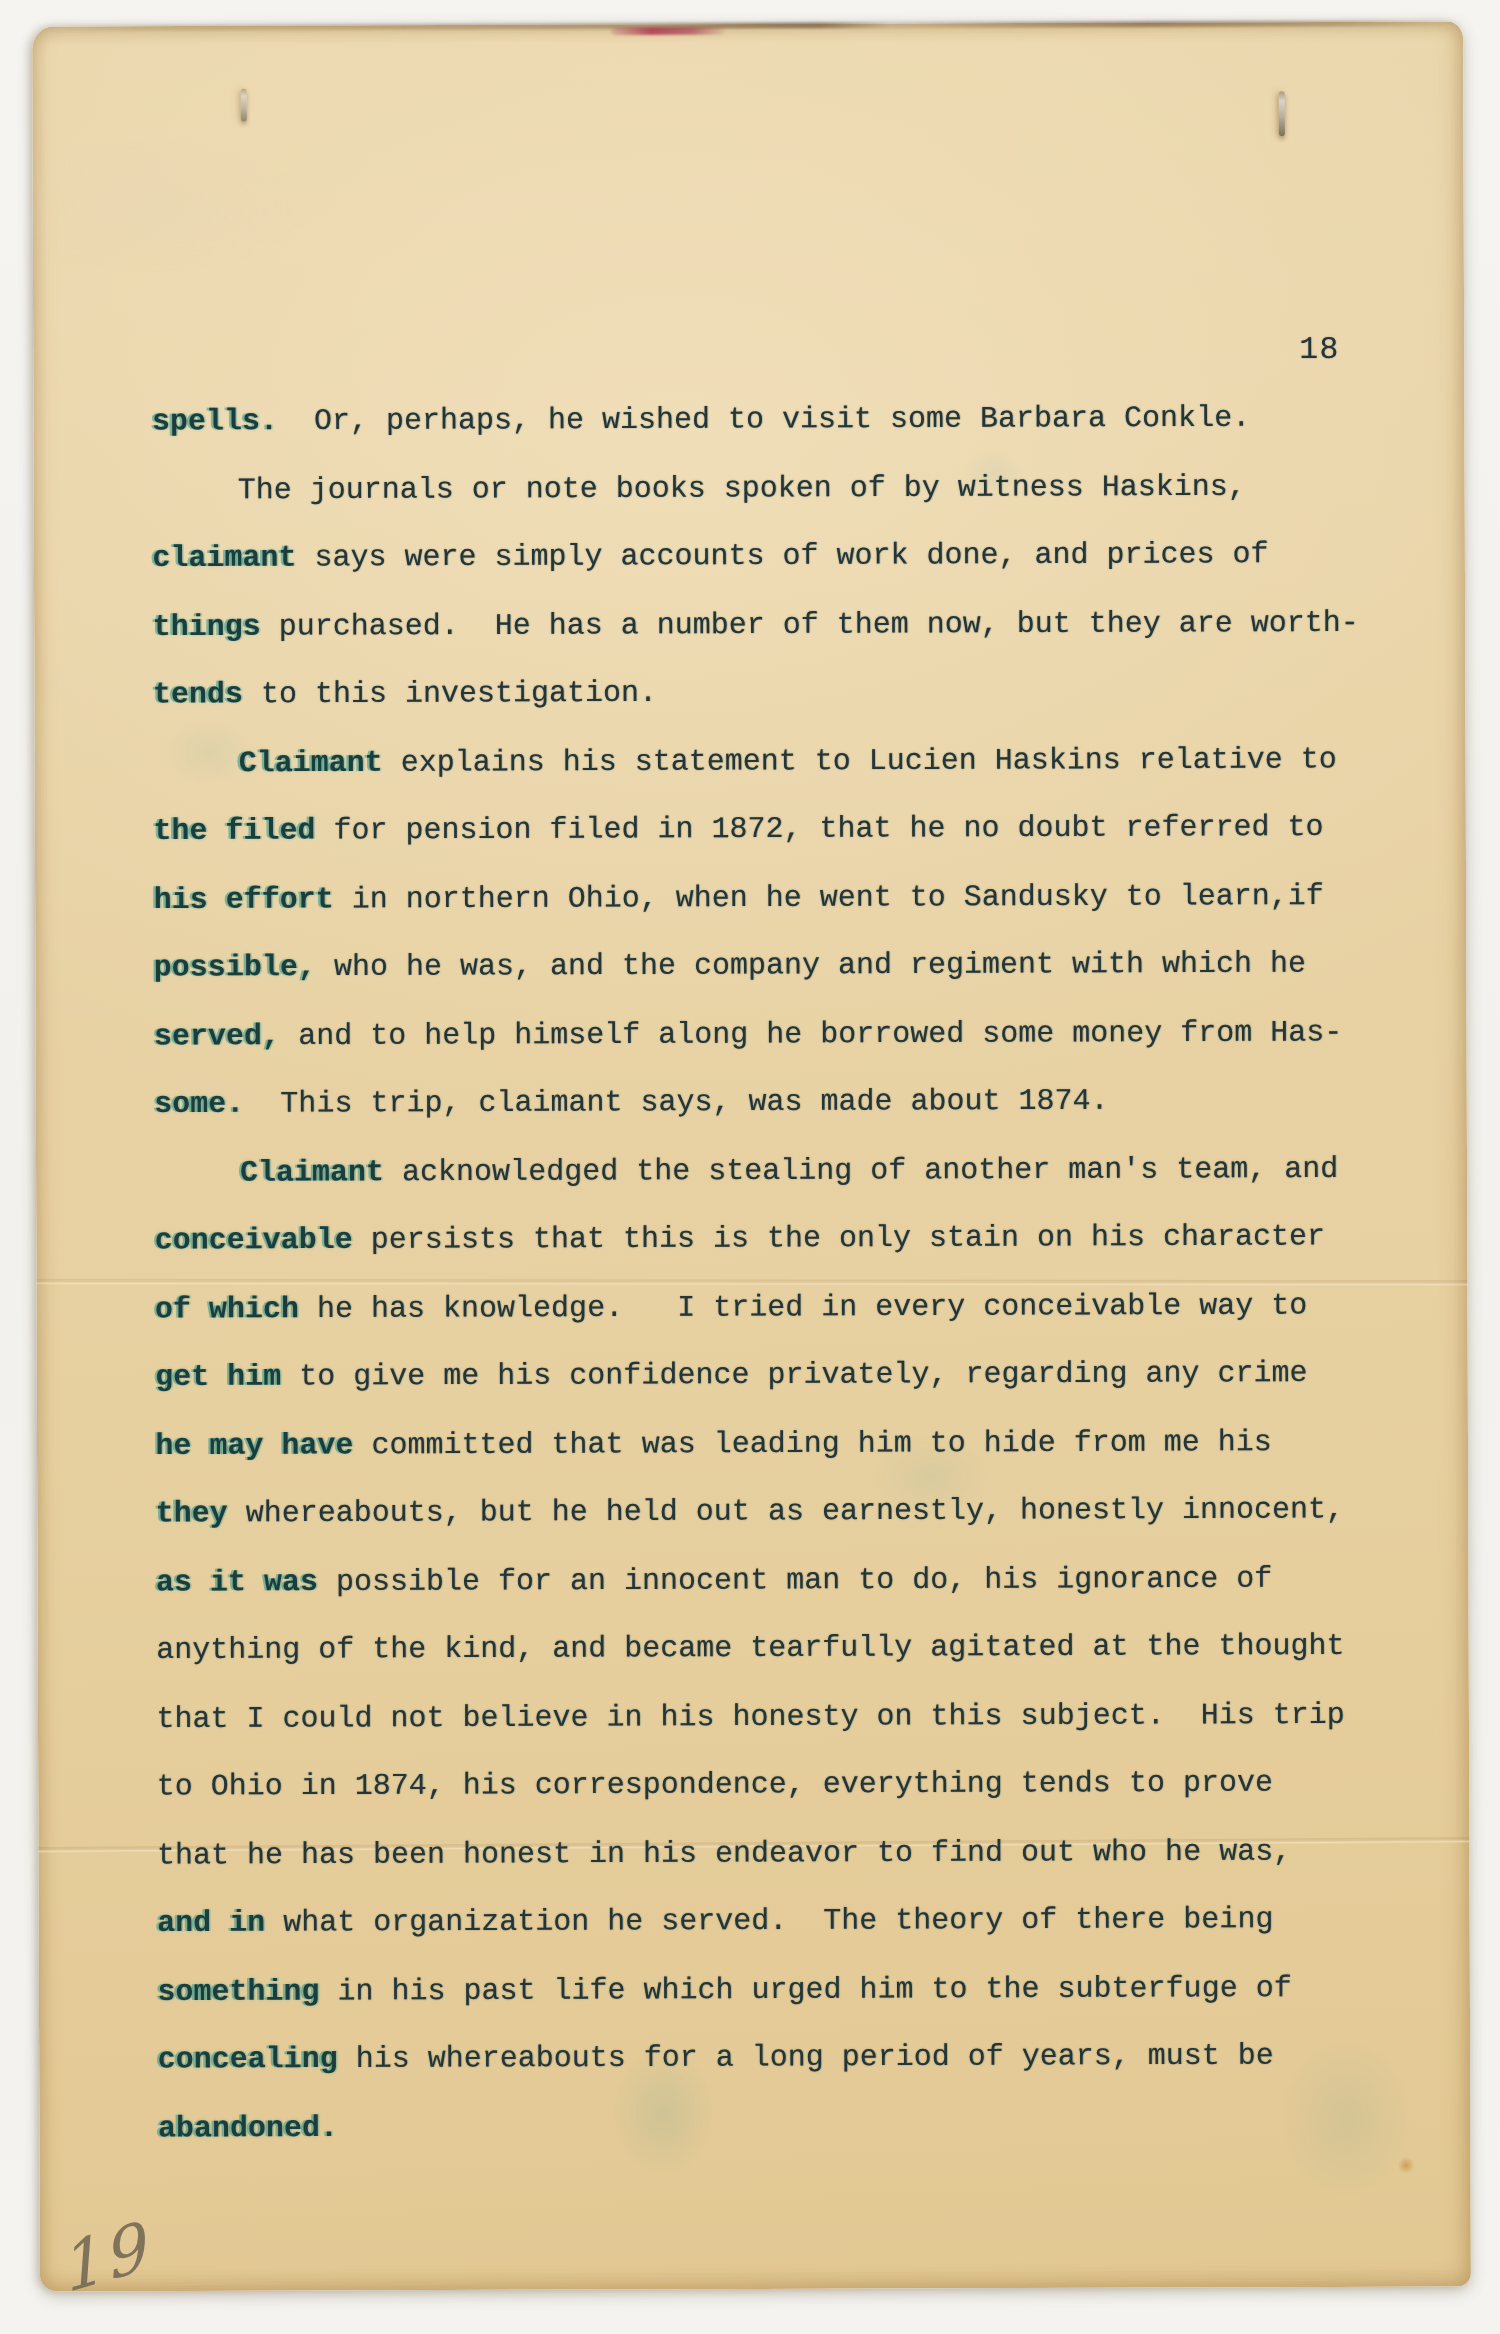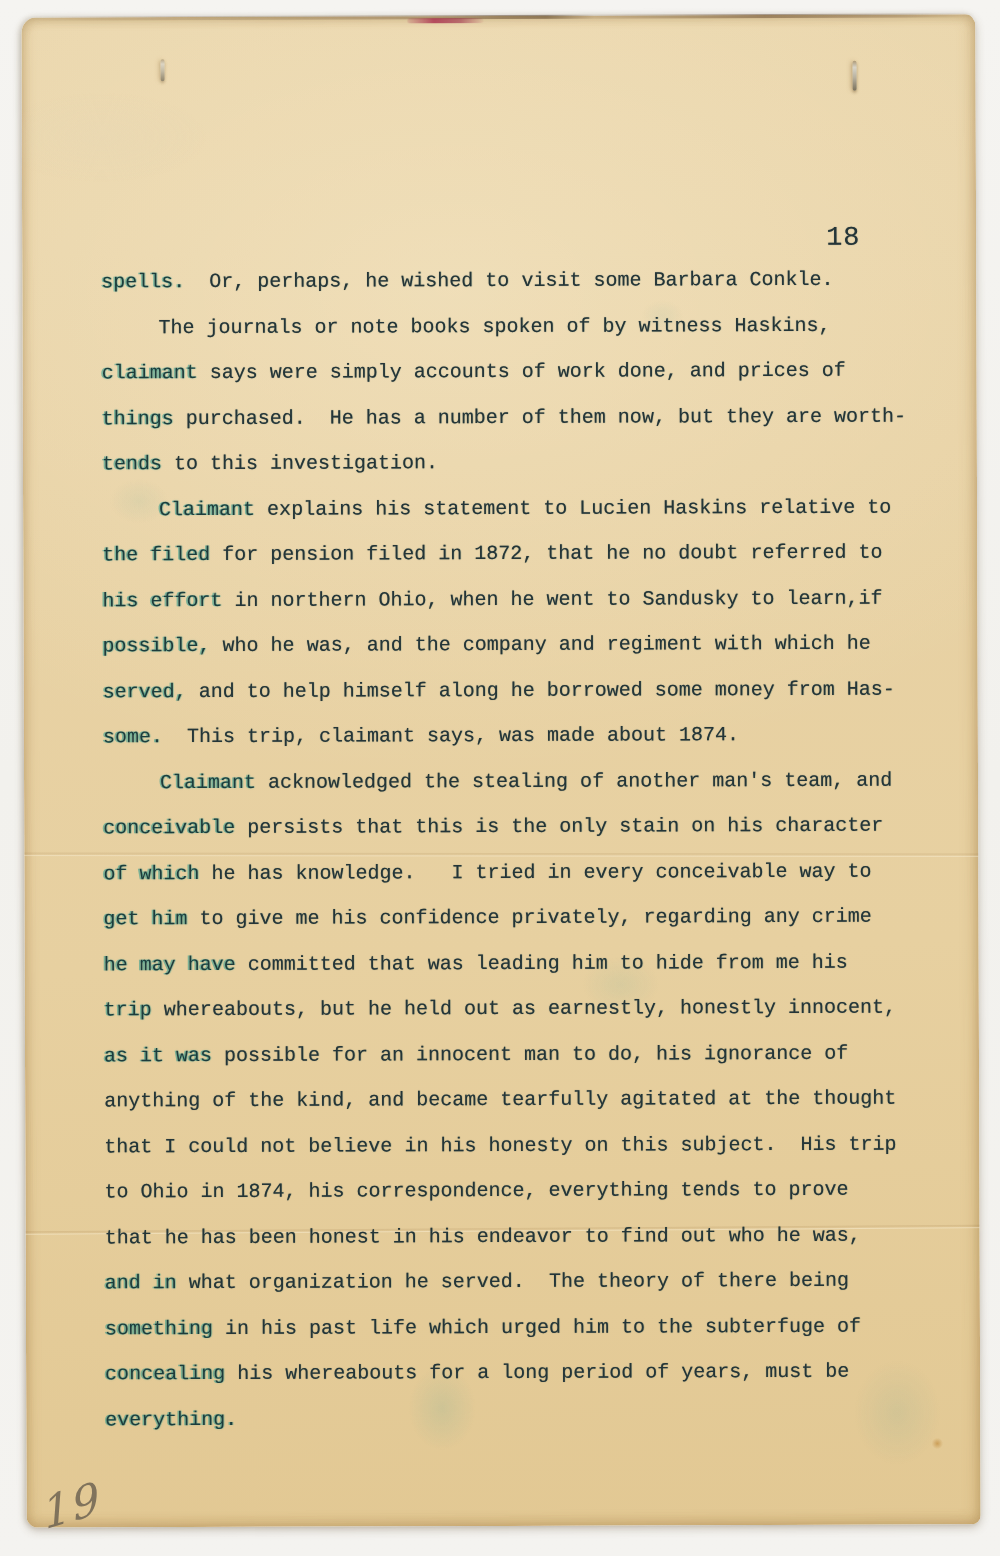--- a/index.html
+++ b/index.html
@@ -75,22 +75,22 @@
   .crease {
     position: absolute;
     left: 0; width: 100%; height: 4px;
     pointer-events: none;
     background: linear-gradient(180deg, rgba(140,100,50,0.16) 0%, rgba(140,100,50,0.08) 45%, rgba(255,248,228,0.40) 75%, rgba(255,248,228,0) 100%);
   }
   .crease.c1 { top: 837px; transform: rotate(0.25deg); opacity: 0.9; }
   .crease.c2 { top: 1212px; transform: rotate(-0.2deg); }
   .page-number {
     position: absolute;
-    left: 804px; top: 208px;
-    font-size: 27px;
+    left: 844px; top: 208px;
+    font-size: 21px;
     color: #243538;
     text-shadow: 0 0 1px rgba(35,55,58,0.55);
     letter-spacing: 1px;
   }
   .typed-text {
     position: absolute;
     left: 79px; top: 242px;
     width: 830px;
     font-size: 20px;
     line-height: 45.5px;
@@ -98,20 +98,21 @@
     text-shadow: 0 0 1px rgba(35,55,58,0.50), 0.6px 0 0 rgba(50,120,112,0.18);
   }
   .line { white-space: pre; }
   .para.indent .line:first-child { text-indent: 57px; }
   .lead {
     color: #1d3c3c;
     text-shadow:
       -1.6px 0 0 rgba(46,154,142,0.55),
       1px 0 0 rgba(46,154,142,0.30),
       0 0 2px rgba(46,154,142,0.35);
+    font-weight: bold;
   }
   .handwritten {
     position: absolute;
     left: 16px; top: 1462px;
     font-family: "DejaVu Serif", serif;
     font-style: italic;
     font-size: 44px;
     font-weight: 400;
     color: rgba(110,100,82,0.85);
     transform: rotate(-16deg) skewX(-10deg);
@@ -148,27 +149,27 @@
           <div class="line"><span class="lead">possible,</span> who he was, and the company and regiment with which he</div>
           <div class="line"><span class="lead">served,</span> and to help himself along he borrowed some money from Has-</div>
           <div class="line"><span class="lead">some.</span>  This trip, claimant says, was made about 1874.</div>
         </div>
         <div class="para indent">
           <div class="line"><span class="lead">Claimant</span> acknowledged the stealing of another man's team, and</div>
           <div class="line"><span class="lead">conceivable</span> persists that this is the only stain on his character</div>
           <div class="line"><span class="lead">of which</span> he has knowledge.   I tried in every conceivable way to</div>
           <div class="line"><span class="lead">get him</span> to give me his confidence privately, regarding any crime</div>
           <div class="line"><span class="lead">he may have</span> committed that was leading him to hide from me his</div>
-          <div class="line"><span class="lead">trip</span> whereabouts, but he held out as earnestly, honestly innocent,</div>
+          <div class="line"><span class="lead">they</span> whereabouts, but he held out as earnestly, honestly innocent,</div>
           <div class="line"><span class="lead">as it was</span> possible for an innocent man to do, his ignorance of</div>
           <div class="line">anything of the kind, and became tearfully agitated at the thought</div>
           <div class="line">that I could not believe in his honesty on this subject.  His trip</div>
           <div class="line">to Ohio in 1874, his correspondence, everything tends to prove</div>
           <div class="line">that he has been honest in his endeavor to find out who he was,</div>
           <div class="line"><span class="lead">and in</span> what organization he served.  The theory of there being</div>
           <div class="line"><span class="lead">something</span> in his past life which urged him to the subterfuge of</div>
           <div class="line"><span class="lead">concealing</span> his whereabouts for a long period of years, must be</div>
-          <div class="line"><span class="lead">everything.</span></div>
+          <div class="line"><span class="lead">abandoned.</span></div>
         </div>
       </div>
     <div class="handwritten">19</div>
   </div>
 </div>
 
 </body></html>

